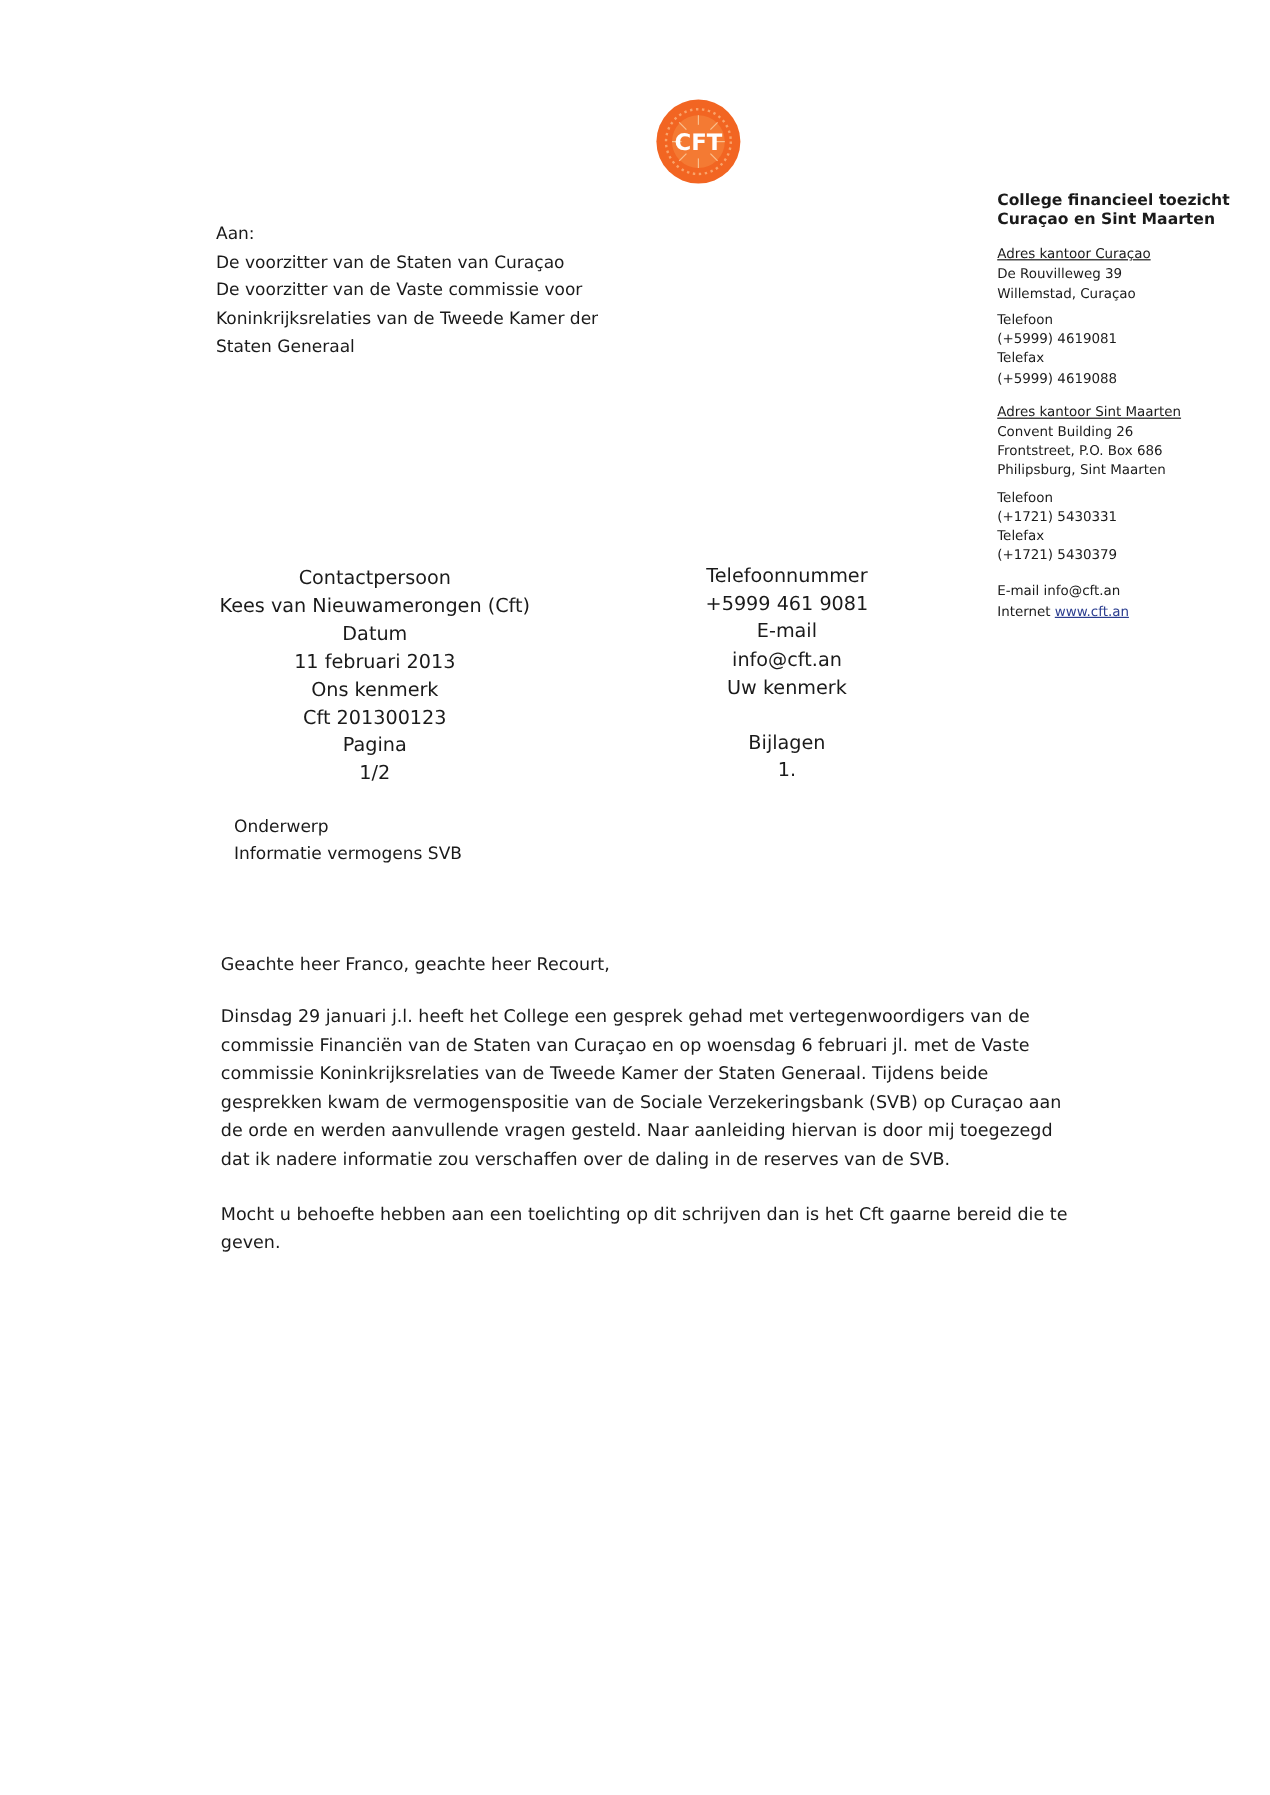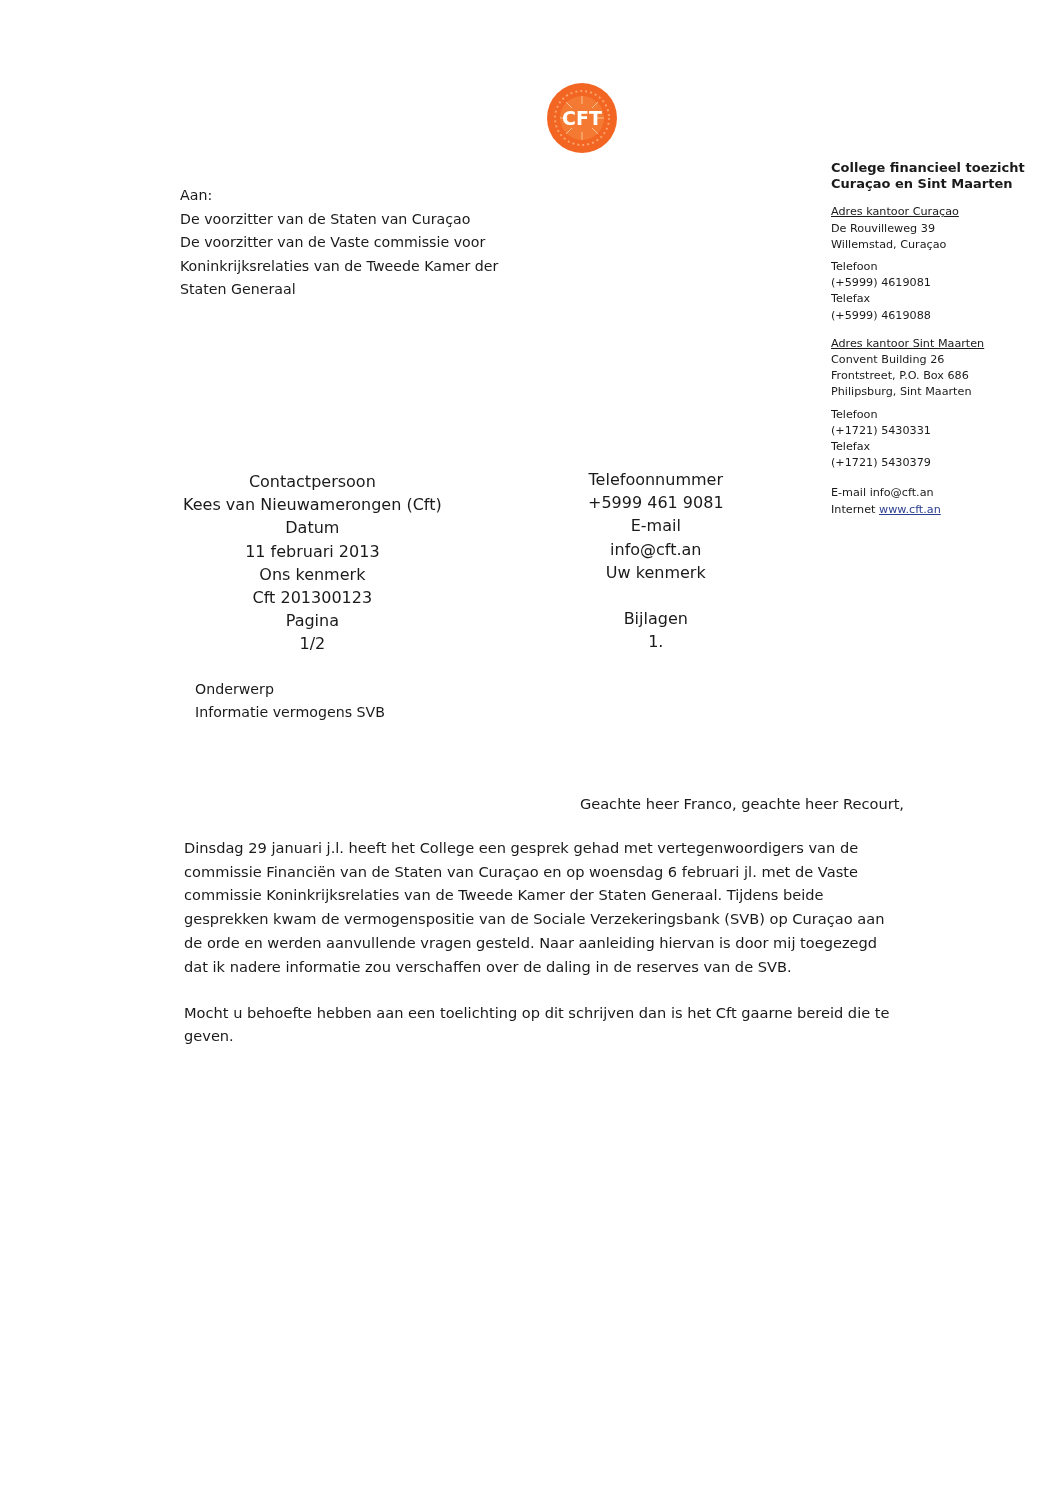--- a/index.html
+++ b/index.html
@@ -26,21 +26,21 @@
   
   .meta { font-size: 16px; line-height: 23.2px; text-align: center; }
   #meta-left { left: 183px; top: 470px; }
   #meta-right { left: 588px; top: 468px; }
   #meta-right .spacer { height: 23px; }
 
   #subject { left: 195px; top: 678px; font-size: 14.2px; line-height: 23.2px; }
 
   #letter { left: 184px; top: 792px; width: 720px; font-size: 14.6px; line-height: 23.8px; }
   #letter p { margin: 0 0 22px 0; }
-  #letter .salutation { margin-bottom: 20px; text-align: right; }
+  #letter .salutation { margin-bottom: 20px; }
 </style>
 </head>
 <body>
 
 <div id="logo" class="abs">
   <svg width="72" height="72" viewBox="0 0 72 72">
     <circle cx="36" cy="36" r="35" fill="#f26522"></circle>
     <circle cx="36" cy="36" r="27" fill="none" stroke="#f9a36a" stroke-width="2" stroke-dasharray="2 3"></circle>
     <circle cx="36" cy="36" r="22" fill="#f47a33"></circle>
     <g stroke="#fbd2a6" stroke-width="1" opacity="0.8">

